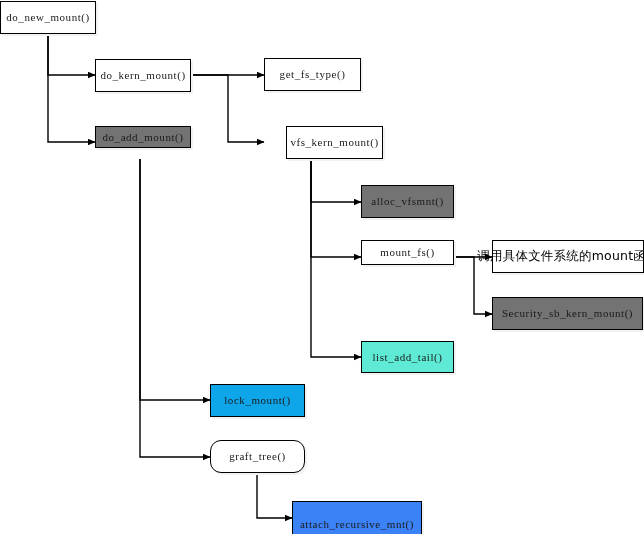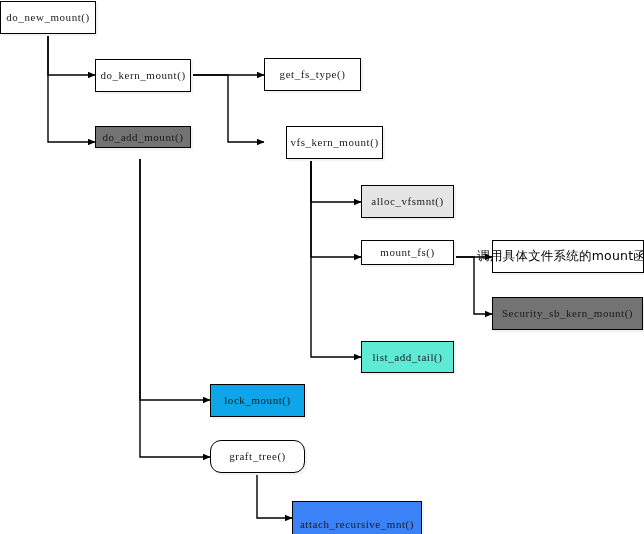--- a/index.html
+++ b/index.html
@@ -87,21 +87,21 @@
       </div>
       <div class="node" style="left: 264px; top: 58px; width: 97px; height: 33px; border-color: rgb(0, 0, 0); background: rgb(255, 255, 255); box-shadow: rgb(242, 242, 242) 2px 2px 0px 0px;">
         <span class="node-label">get_fs_type()</span>
       </div>
       <div class="node" style="left: 95px; top: 126px; width: 96px; height: 22px; border-color: rgb(0, 0, 0); background: #737373; box-shadow: rgb(242, 242, 242) 2px 2px 0px 0px;">
         <span class="node-label">do_add_mount()</span>
       </div>
       <div class="node" style="left: 264px; top: 126px; width: 97px; height: 33px; border-color: rgb(0, 0, 0); background: rgb(255, 255, 255); box-shadow: rgb(242, 242, 242) 2px 2px 0px 0px; margin-left: 22px;">
         <span class="node-label">vfs_kern_mount()</span>
       </div>
-      <div class="node" style="left: 361px; top: 185px; width: 93px; height: 33px; border-color: rgb(0, 0, 0); background: #e5e5e5; box-shadow: rgb(242, 242, 242) 2px 2px 0px 0px;">
+      <div class="node" style="left: 361px; top: 185px; width: 93px; height: 33px; border-color: rgb(0, 0, 0); background: #737373; box-shadow: rgb(242, 242, 242) 2px 2px 0px 0px;">
         <span class="node-label">alloc_vfsmnt()</span>
       </div>
       <div class="node" style="left: 361px; top: 240px; width: 93px; height: 25px; border-color: rgb(0, 0, 0); background: rgb(255, 255, 255); box-shadow: rgb(242, 242, 242) 2px 2px 0px 0px;">
         <span class="node-label">mount_fs()</span>
       </div>
       <div class="node" style="left: 492px; top: 240px; width: 152px; height: 33px; border-color: rgb(0, 0, 0); background: rgb(255, 255, 255); box-shadow: rgb(242, 242, 242) 2px 2px 0px 0px;">
         <span class="node-label cjk">调用具体文件系统的mount函数</span>
       </div>
       <div class="node" style="left: 492px; top: 297px; width: 151px; height: 33px; border-color: rgb(0, 0, 0); background: #737373; box-shadow: rgb(242, 242, 242) 2px 2px 0px 0px;">
         <span class="node-label">Security_sb_kern_mount()</span>

